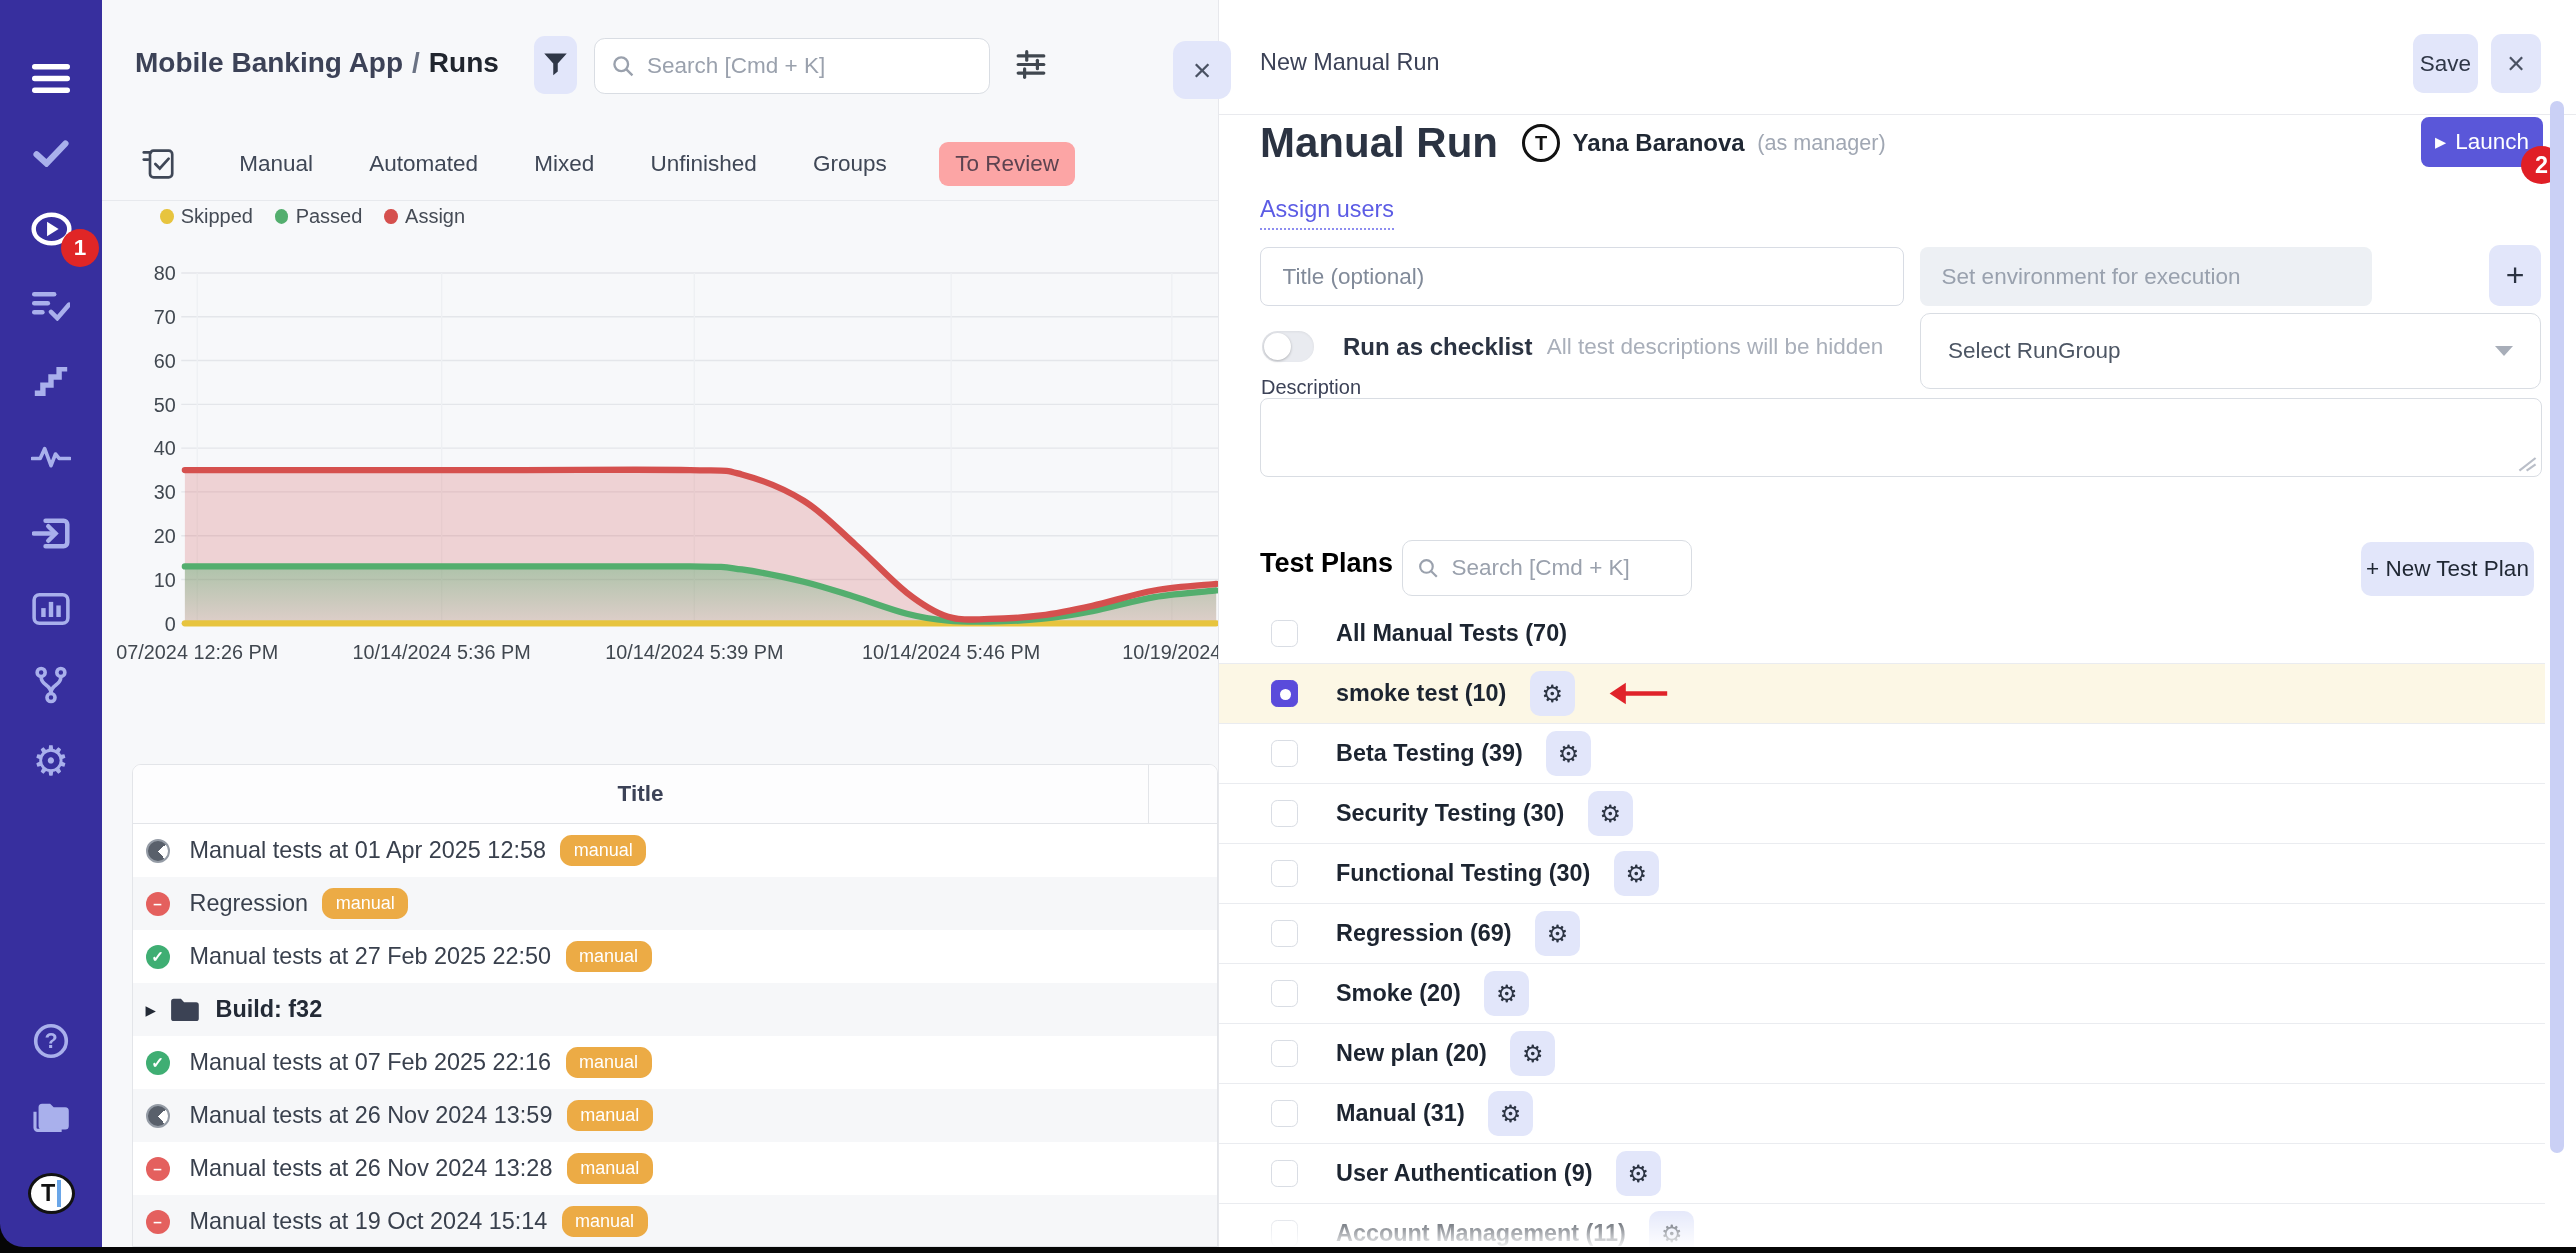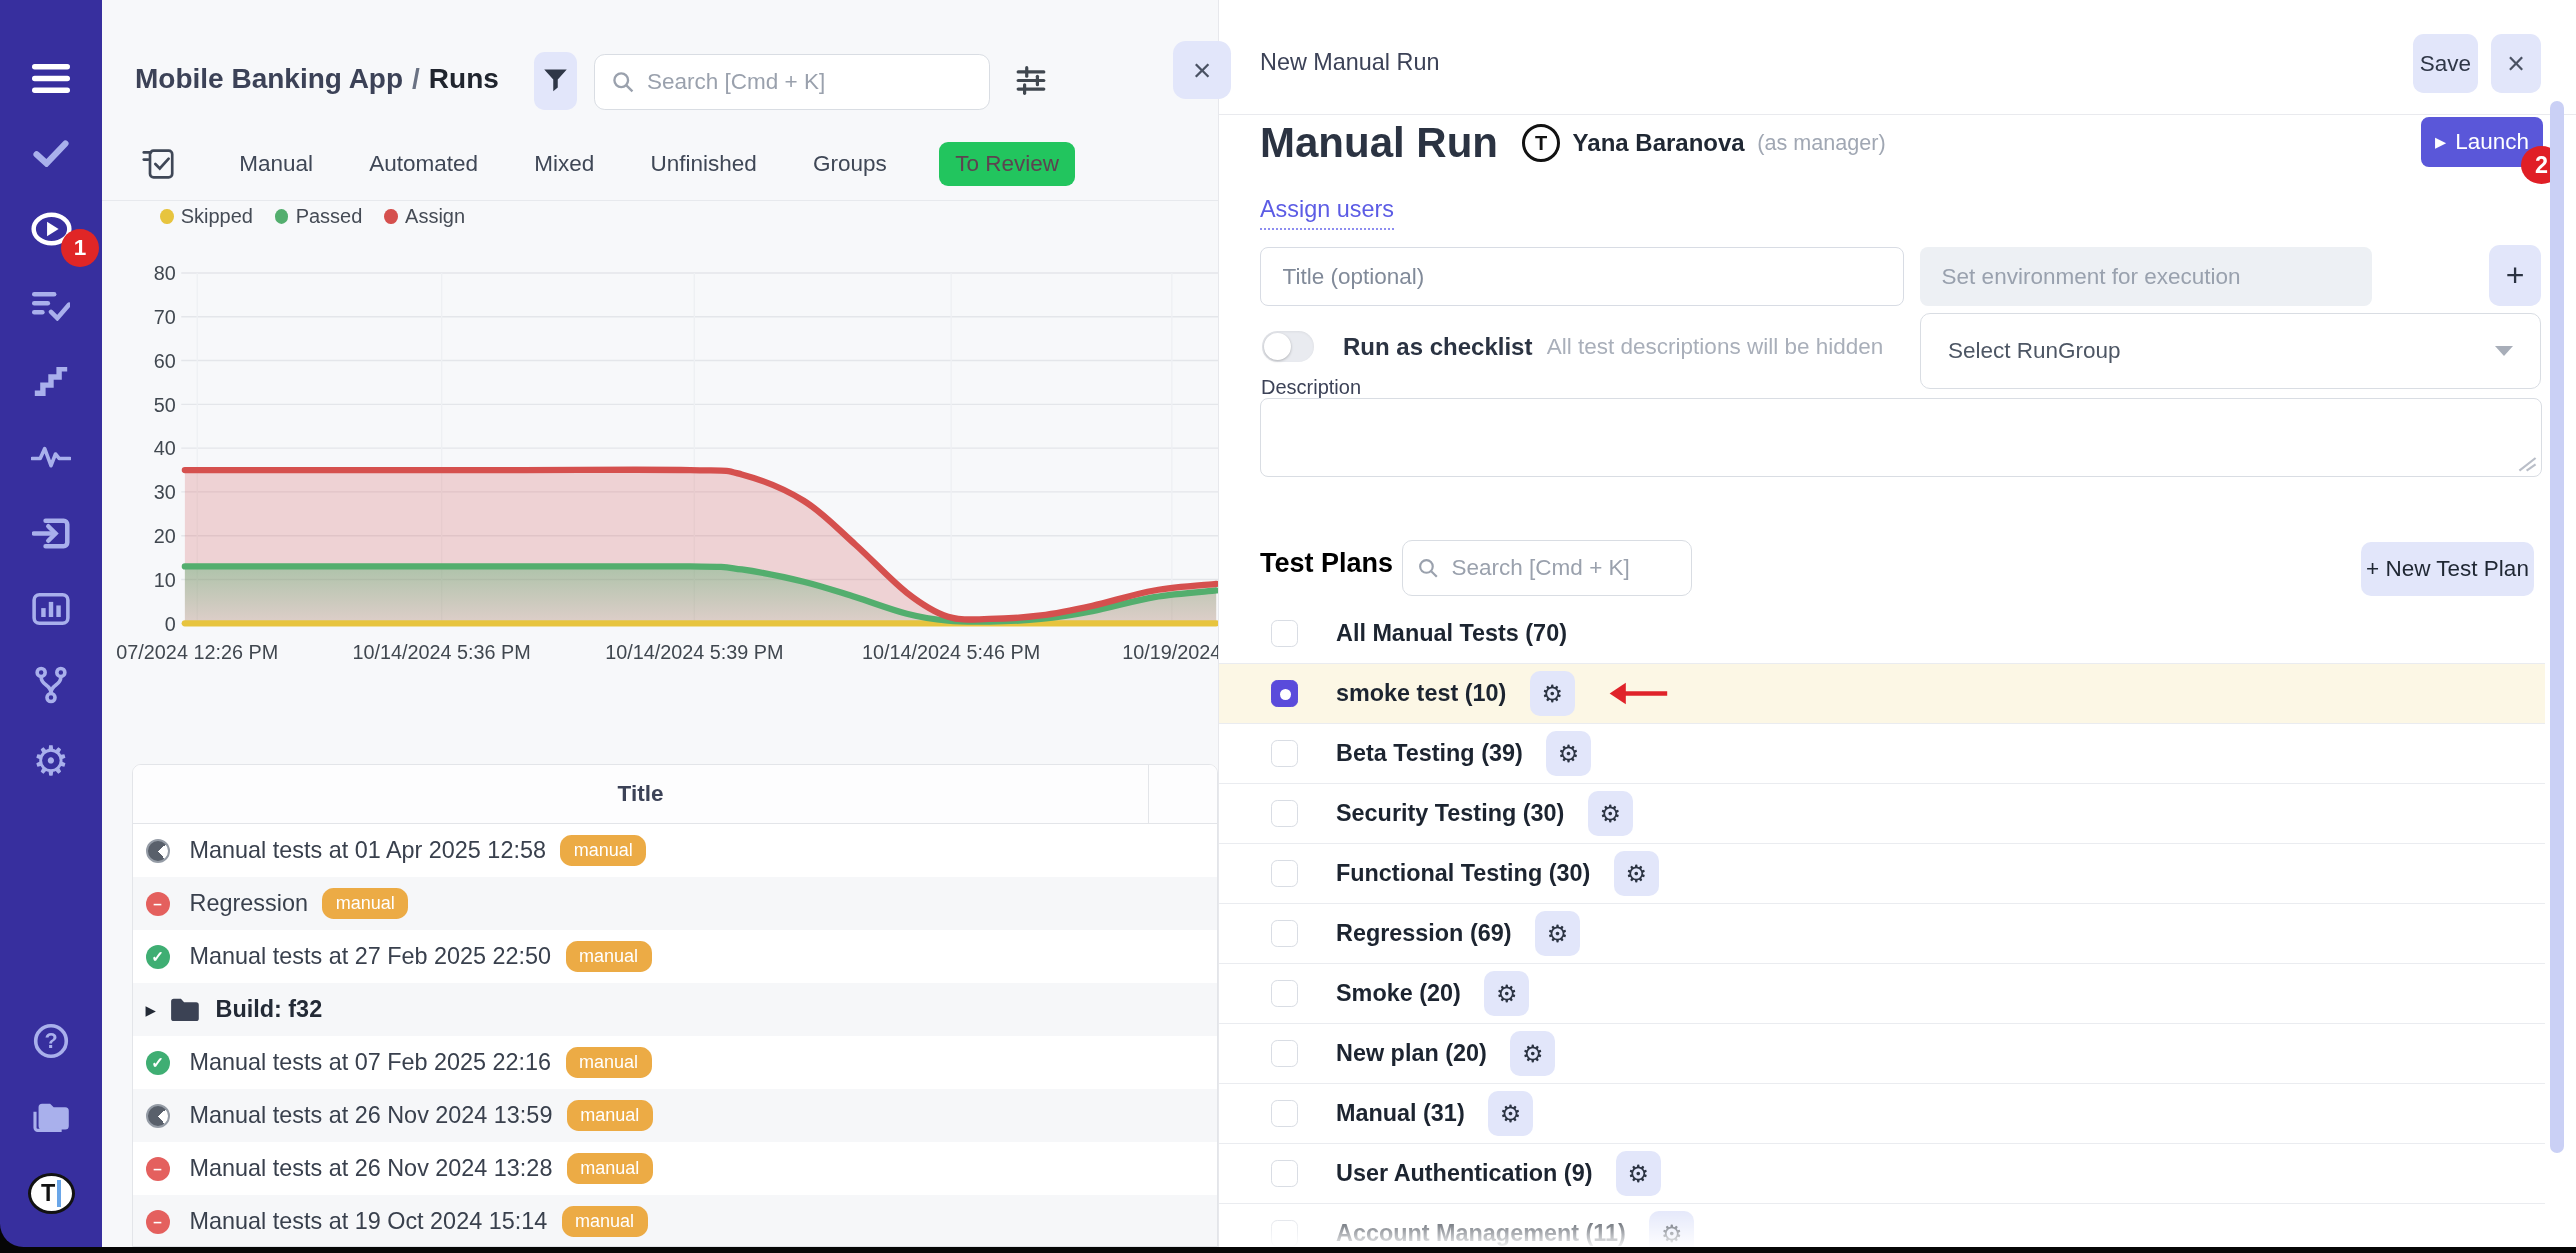--- a/index.html
+++ b/index.html
@@ -29,21 +29,21 @@
                color:#121212; font-weight:bold; font-size:23.4px; }
   .side-logo i { font-style:normal; border-right:4.5px solid #6aa6e8; padding-right:1.8px; }
 
   
   .left-panel { position:absolute; left:102px; top:0; width:1116px; height:1247px;
                 background:#f7f8fa; overflow:hidden; z-index:10; }
   .right-panel { position:absolute; left:1218px; top:0; width:1358px; height:1247px;
                  background:#ffffff; border-left:0.9px solid #e7e8ec; overflow:hidden; z-index:10; }
 
   
-  .lp-header { position:absolute; left:0; top:16px; width:100%; height:130px; }
+  .lp-header { position:absolute; left:0; top:0; width:100%; height:130px; }
   .breadcrumb { position:absolute; left:33px; top:47px; font-size:28px; font-weight:bold;
                 color:#3c4257; white-space:nowrap; }
   .breadcrumb .crumb-sep { color:#6a7283; padding:0 9px; font-weight:bold; }
   .breadcrumb .crumb-page { color:#20252e; }
   .btn-soft { background:#e2e6fa; border:none; border-radius:10.8px; cursor:pointer;
               display:flex; align-items:center; justify-content:center; }
   .filter-btn { position:absolute; left:432px; top:36px; width:43px; height:58px; }
   .lp-search { position:absolute; left:492px; top:38px; width:396px; height:56px;
                background:#fff; border:1.8px solid #d9dde3; border-radius:10.8px;
                display:flex; align-items:center; padding:0 16px; }
@@ -58,21 +58,21 @@
   .panel-close { position:absolute; left:1173px; top:41px; width:58px; height:58px; z-index:40;
                  background:#e2e6fa; border:none; border-radius:12.6px; font-size:32px;
                  color:#4a5263; cursor:pointer; display:flex; align-items:center;
                  justify-content:center; line-height:1; }
 
   
   .tabs-row { position:absolute; left:40px; top:135px; height:58px; display:flex;
               align-items:center; gap:49px; }
   .tabs-icon { display:flex; align-items:center; margin-right:12.6px; cursor:pointer; }
   .tab { font-size:22.5px; color:#3f4756; cursor:pointer; white-space:nowrap; padding:9px 3.6px; }
-  .tab.active { background:#22c55e; color:#5d4350; border-radius:9px; padding:9px 16px; }
+  .tab.active { background:#fca5a5; color:#5d4350; border-radius:9px; padding:9px 16px; }
   .tabs-divider { position:absolute; left:0; top:200px; width:100%; height:0;
                   border-top:1.8px solid #e7e9ed; }
 
   
   .legend-row { position:absolute; left:58px; top:205px; display:flex; align-items:center; gap:22px; }
   .legend-item { display:flex; align-items:center; gap:7.2px; font-size:20px; color:#454b55; }
   .legend-dot { width:13.5px; height:15.3px; border-radius:50%; }
   #run-chart { position:absolute; left:0; top:243px; pointer-events:none; }
   #run-chart .ax { font-size:22px; fill:#40474f; font-family:"Liberation Sans",sans-serif; }
 

